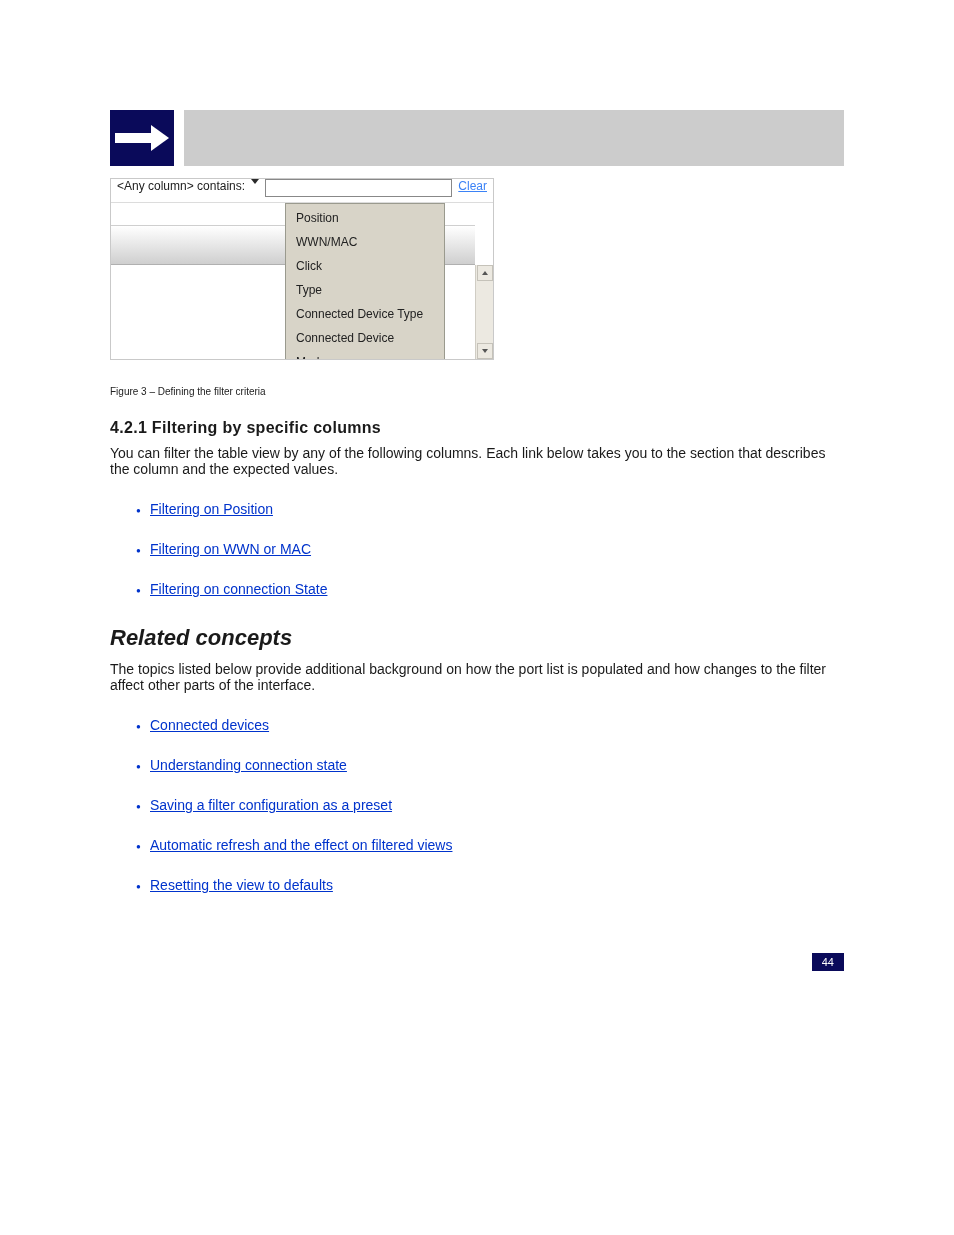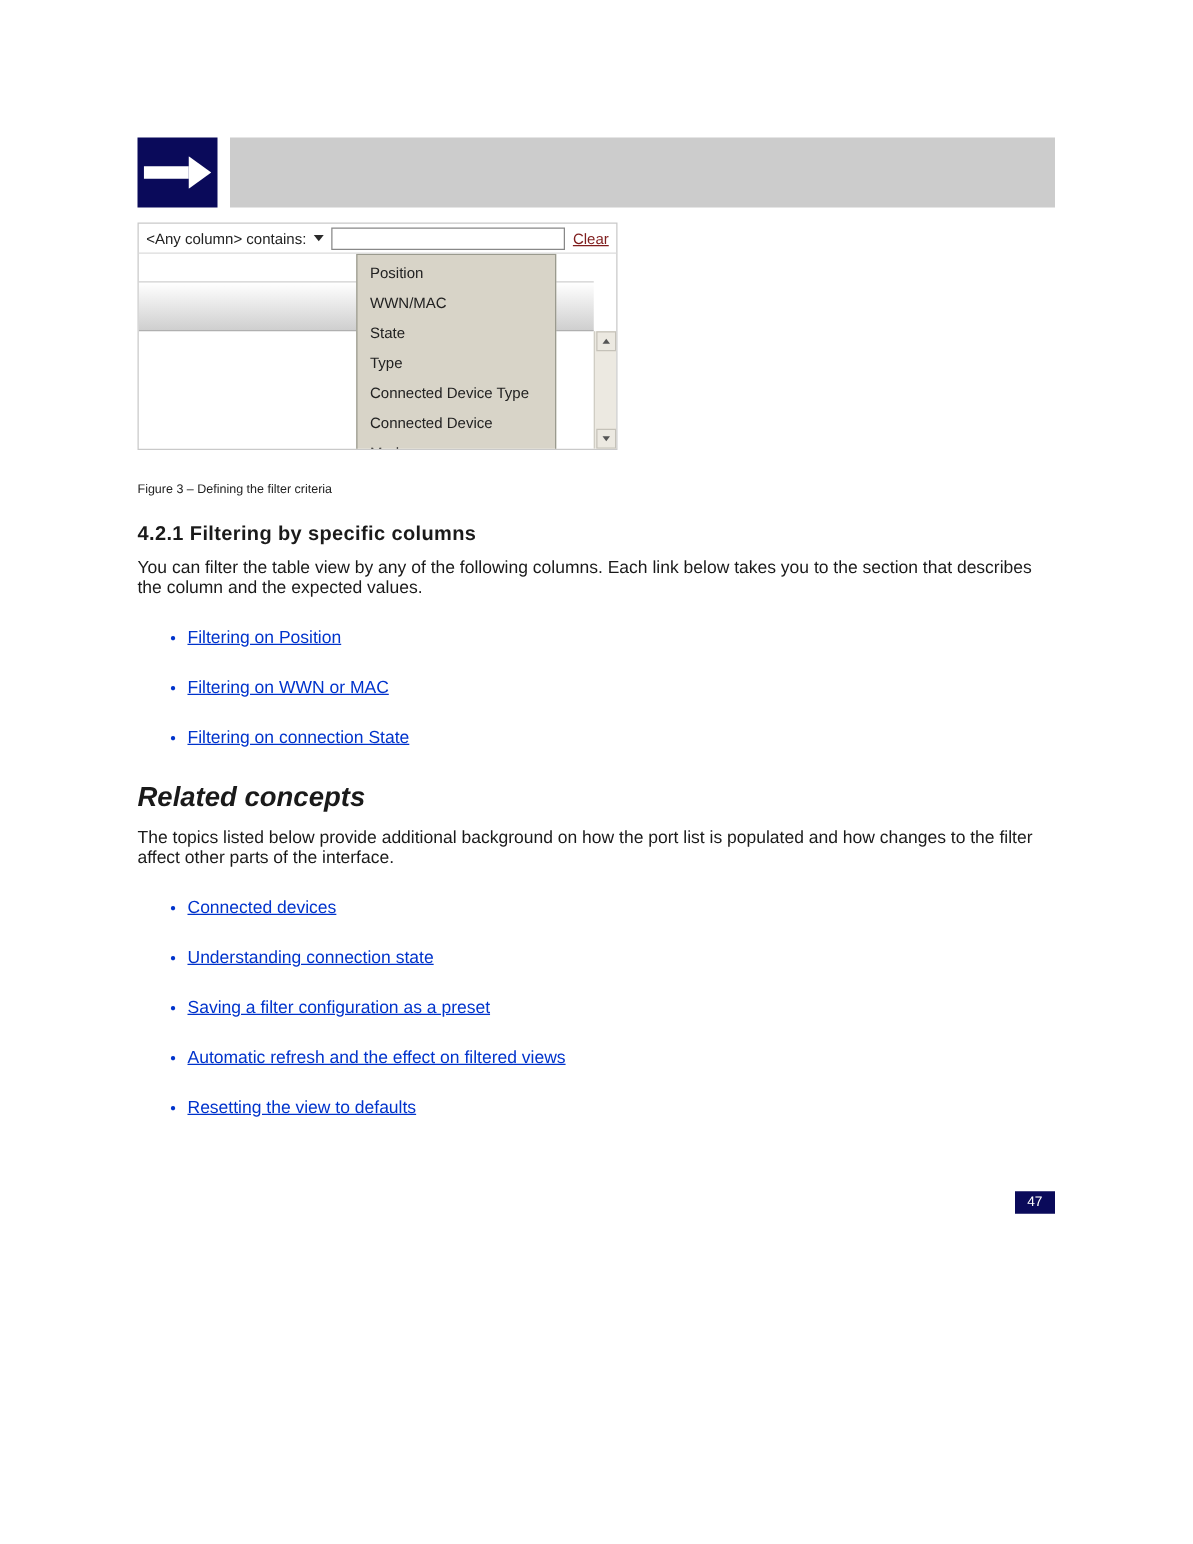--- a/index.html
+++ b/index.html
@@ -44,41 +44,40 @@
     border: 1px solid #c9c9c9;
     background: #fff;
     font-family: Tahoma, Arial, sans-serif;
     font-size: 12px;
     color: #222;
     margin-bottom: 26px;
     position: relative;
   }
   .shot-top {
     display: flex;
-    align-items: center;
     height: 24px;
     padding: 0 6px;
     gap: 6px;
     border-bottom: 1px solid #dcdcdc;
   }
   .shot-label { white-space: nowrap; }
   .shot-caret {
     width: 0; height: 0;
     border-left: 4px solid transparent;
     border-right: 4px solid transparent;
     border-top: 5px solid #2a2a2a;
   }
   .shot-searchbox {
     flex: 1;
     height: 18px;
     border: 1px solid #888;
     background: #fff;
   }
   .shot-clear {
-    color: #7f1d1d;
+    color: #3b82f6;
     text-decoration: underline;
     cursor: default;
   }
   .shot-body {
     position: relative;
     height: 156px;
     overflow: hidden;
   }
   .shot-heading {
     position: absolute;
@@ -200,21 +199,21 @@
       <span class="shot-label">&lt;Any column&gt; contains:</span>
       <span class="shot-caret"></span>
       <span class="shot-searchbox"></span>
       <span class="shot-clear">Clear</span>
     </div>
     <div class="shot-body">
       <div class="shot-heading"></div>
       <div class="shot-dropdown">
         <div class="item">Position</div>
         <div class="item">WWN/MAC</div>
-        <div class="item">State</div>
+        <div class="item">Click</div>
         <div class="item">Type</div>
         <div class="item">Connected Device Type</div>
         <div class="item">Connected Device</div>
         <div class="item">Mode</div>
       </div>
       <div class="shot-scroll">
         <div class="up">
             <span class="tri-up"></span>
           </div>
         <div class="down">
@@ -242,14 +241,14 @@
     <li><span class="bullet">●</span><span class="linktxt">Connected devices</span></li>
     <li><span class="bullet">●</span><span class="linktxt">Understanding connection state</span></li>
     <li><span class="bullet">●</span><span class="linktxt">Saving a filter configuration as a preset</span></li>
     <li><span class="bullet">●</span><span class="linktxt">Automatic refresh and the effect on filtered views</span></li>
     <li><span class="bullet">●</span><span class="linktxt">Resetting the view to defaults</span></li>
   </ul>
 
 </div>
 
 <div class="footer">
-  <div class="footer-box">47</div>
+  <div class="footer-box">44</div>
 </div>
 
 </body></html>

